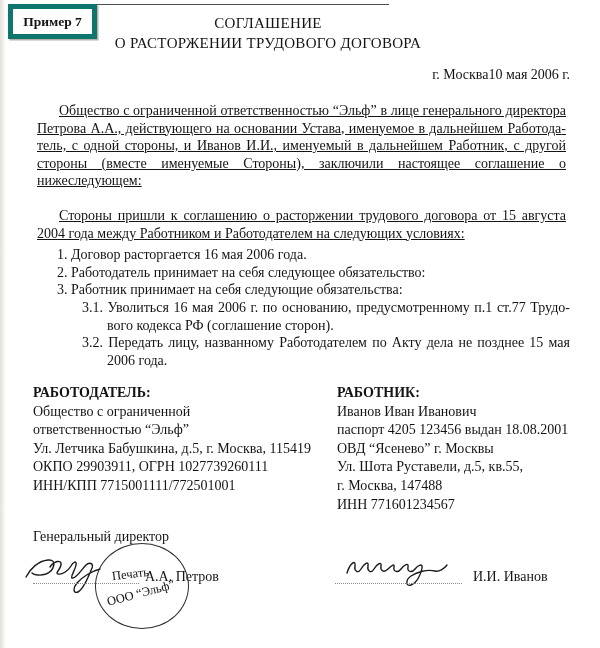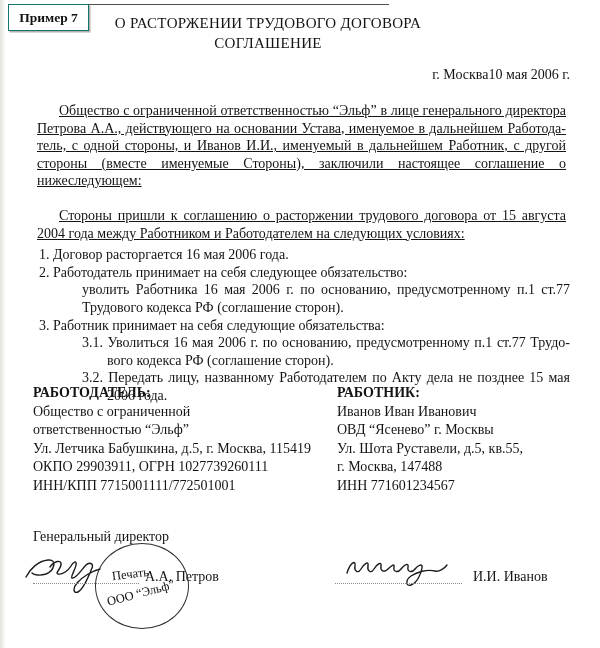--- a/index.html
+++ b/index.html
@@ -15,41 +15,41 @@
     position:absolute; left:0; top:0; width:6px; height:648px;
     background:linear-gradient(90deg, #dcd9d2, rgba(255,255,255,0));
     opacity:.8;
   }
   .top-rule {
     position:absolute; left:8px; top:4px; width:381px; height:0;
     border-top:1.5px solid #4f4f4f;
   }
   .example-box {
     position:absolute; left:8px; top:4px; width:79px; height:25px;
-    border:1px solid #0f766e; background:#fff;
+    border:5px solid #0f766e; background:#fff;
     box-shadow:1.5px 1.5px 0 #b5b2ac;
     display:flex; align-items:center; justify-content:center;
     font-weight:bold; font-size:13.5px;
   }
   .doc-title {
     position:absolute; left:33px; top:13px; width:470px;
     text-align:center; font-size:15px; line-height:20px; letter-spacing:.3px;
   }
   .meta-row {
     position:absolute; left:33px; top:67px; width:537px;
     display:flex; justify-content:flex-end; font-size:14px;
   }
   .body-text {
     position:absolute; left:33px; top:98px; width:537px;
     font-size:14px; line-height:17.6px; text-align:justify;
   }
   .body-text p { margin:4px;text-decoration:underline; }
   .indent { text-indent:22px; }
   .gap { margin-top:17px !important; }
-  .clause { margin-left:6px; text-align:left; }
+  .clause { margin-left:24px; text-align:left; }
   .clause-sub { margin-left:49px; text-align:justify; }
   .numbered { padding-left:25px; text-indent:-25px; }
   .requisites {
     position:absolute; left:33px; top:384px; width:537px;
     display:flex; font-size:14px; line-height:18.6px;
   }
   .req-col-left { width:304px; }
   .req-col-right { flex:1; }
   .req-heading { font-weight:bold; }
   .director-line {
@@ -85,52 +85,52 @@
 <body>
 
 <div class="scan-edge"></div>
 <div class="top-rule"></div>
 
 <div class="example-box">
   <span>Пример 7</span>
 </div>
 
 <div class="doc-title">
+  <div>СОГЛАШЕНИЕ</div>
   <div>О РАСТОРЖЕНИИ ТРУДОВОГО ДОГОВОРА</div>
-  <div>СОГЛАШЕНИЕ</div>
 </div>
 
 <div class="meta-row">
   <span>г. Москва</span>
   <span>10 мая 2006 г.</span>
 </div>
 
 <div class="body-text">
   <p class="indent">Общество с ограниченной ответственностью “Эльф” в лице генерального директора Петрова А.А., действующего на основании Устава, именуемое в дальнейшем Работода­тель, с одной стороны, и Иванов И.И., именуемый в дальнейшем Работник, с другой сторо­ны (вместе именуемые Стороны), заключили настоящее соглашение о нижеследующем:</p>
   <p class="indent gap">Стороны пришли к соглашению о расторжении трудового договора от 15 августа 2004 года между Работником и Работодателем на следующих условиях:</p>
   <div class="clause">1. Договор расторгается 16 мая 2006 года.</div>
   <div class="clause">2. Работодатель принимает на себя следующее обязательство:</div>
-  <div class="clause-sub">уволить Работника 16 мая 2006 г. по основанию, предусмотренному п.1 ст.77 Тру­дового кодекса РФ (соглашение сторон).</div>
   <div class="clause">3. Работник принимает на себя следующие обязательства:</div>
   <div class="clause-sub numbered">3.1. Уволиться 16 мая 2006 г. по основанию, предусмотренному п.1 ст.77 Трудо­вого кодекса РФ (соглашение сторон).</div>
   <div class="clause-sub numbered">3.2. Передать лицу, названному Работодателем по Акту дела не позднее 15 мая 2006 года.</div>
 </div>
 
 <div class="requisites">
   <div class="req-col-left">
     <div class="req-heading">РАБОТОДАТЕЛЬ:</div>
     <div>Общество с ограниченной</div>
     <div>ответственностью “Эльф”</div>
     <div>Ул. Летчика Бабушкина, д.5, г. Москва, 115419</div>
     <div>ОКПО 29903911, ОГРН 1027739260111</div>
     <div>ИНН/КПП 7715001111/772501001</div>
   </div>
   <div class="req-col-right">
     <div class="req-heading">РАБОТНИК:</div>
     <div>Иванов Иван Иванович</div>
+    <div>паспорт 4205 123456 выдан 18.08.2001</div>
     <div>ОВД “Ясенево” г. Москвы</div>
     <div>Ул. Шота Руставели, д.5, кв.55,</div>
     <div>г. Москва, 147488</div>
     <div>ИНН 771601234567</div>
   </div>
 </div>
 
 <div class="director-line">Генеральный директор</div>
 
 <svg class="sig-svg petrov" width="115" height="42" viewBox="0 0 115 42">

